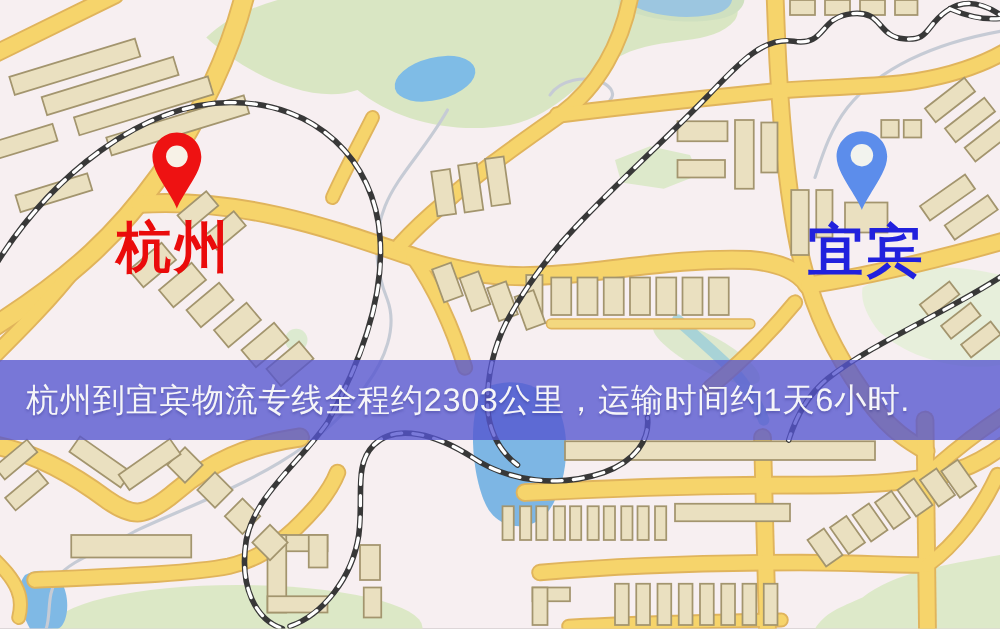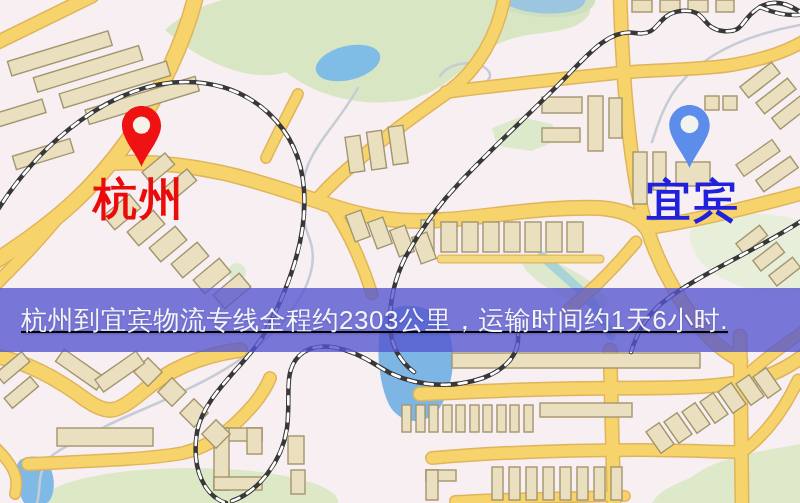--- a/index.html
+++ b/index.html
@@ -17,21 +17,21 @@
     position:absolute;width:110px;text-align:center;line-height:1;
     font-family:"DejaVu Serif","Liberation Serif",serif;
     font-weight:bold;letter-spacing:2px;white-space:nowrap;
   }
   .label-origin{left:84px;top:177px;font-size:44px;color:#ea0b0b;}
   .label-destination{left:638px;top:178px;font-size:45px;color:#2121dd;}
   .route-banner{
     position:absolute;left:0;top:288px;width:800px;height:64px;
     background:rgba(84,84,208,0.78);
     display:flex;align-items:center;
-    box-sizing:border-box;padding-left:21px;text-decoration:underline;
+    box-sizing:border-box;padding-left:21px;
   }
   .route-banner span{
     color:#f5f5f8;font-size:26px;letter-spacing:0.5px;
     font-family:"Liberation Sans","DejaVu Sans",sans-serif;
     text-shadow:0 1px 2px rgba(40,40,120,0.35);
     white-space:nowrap;
   }
 </style>
 </head>
 <body>

